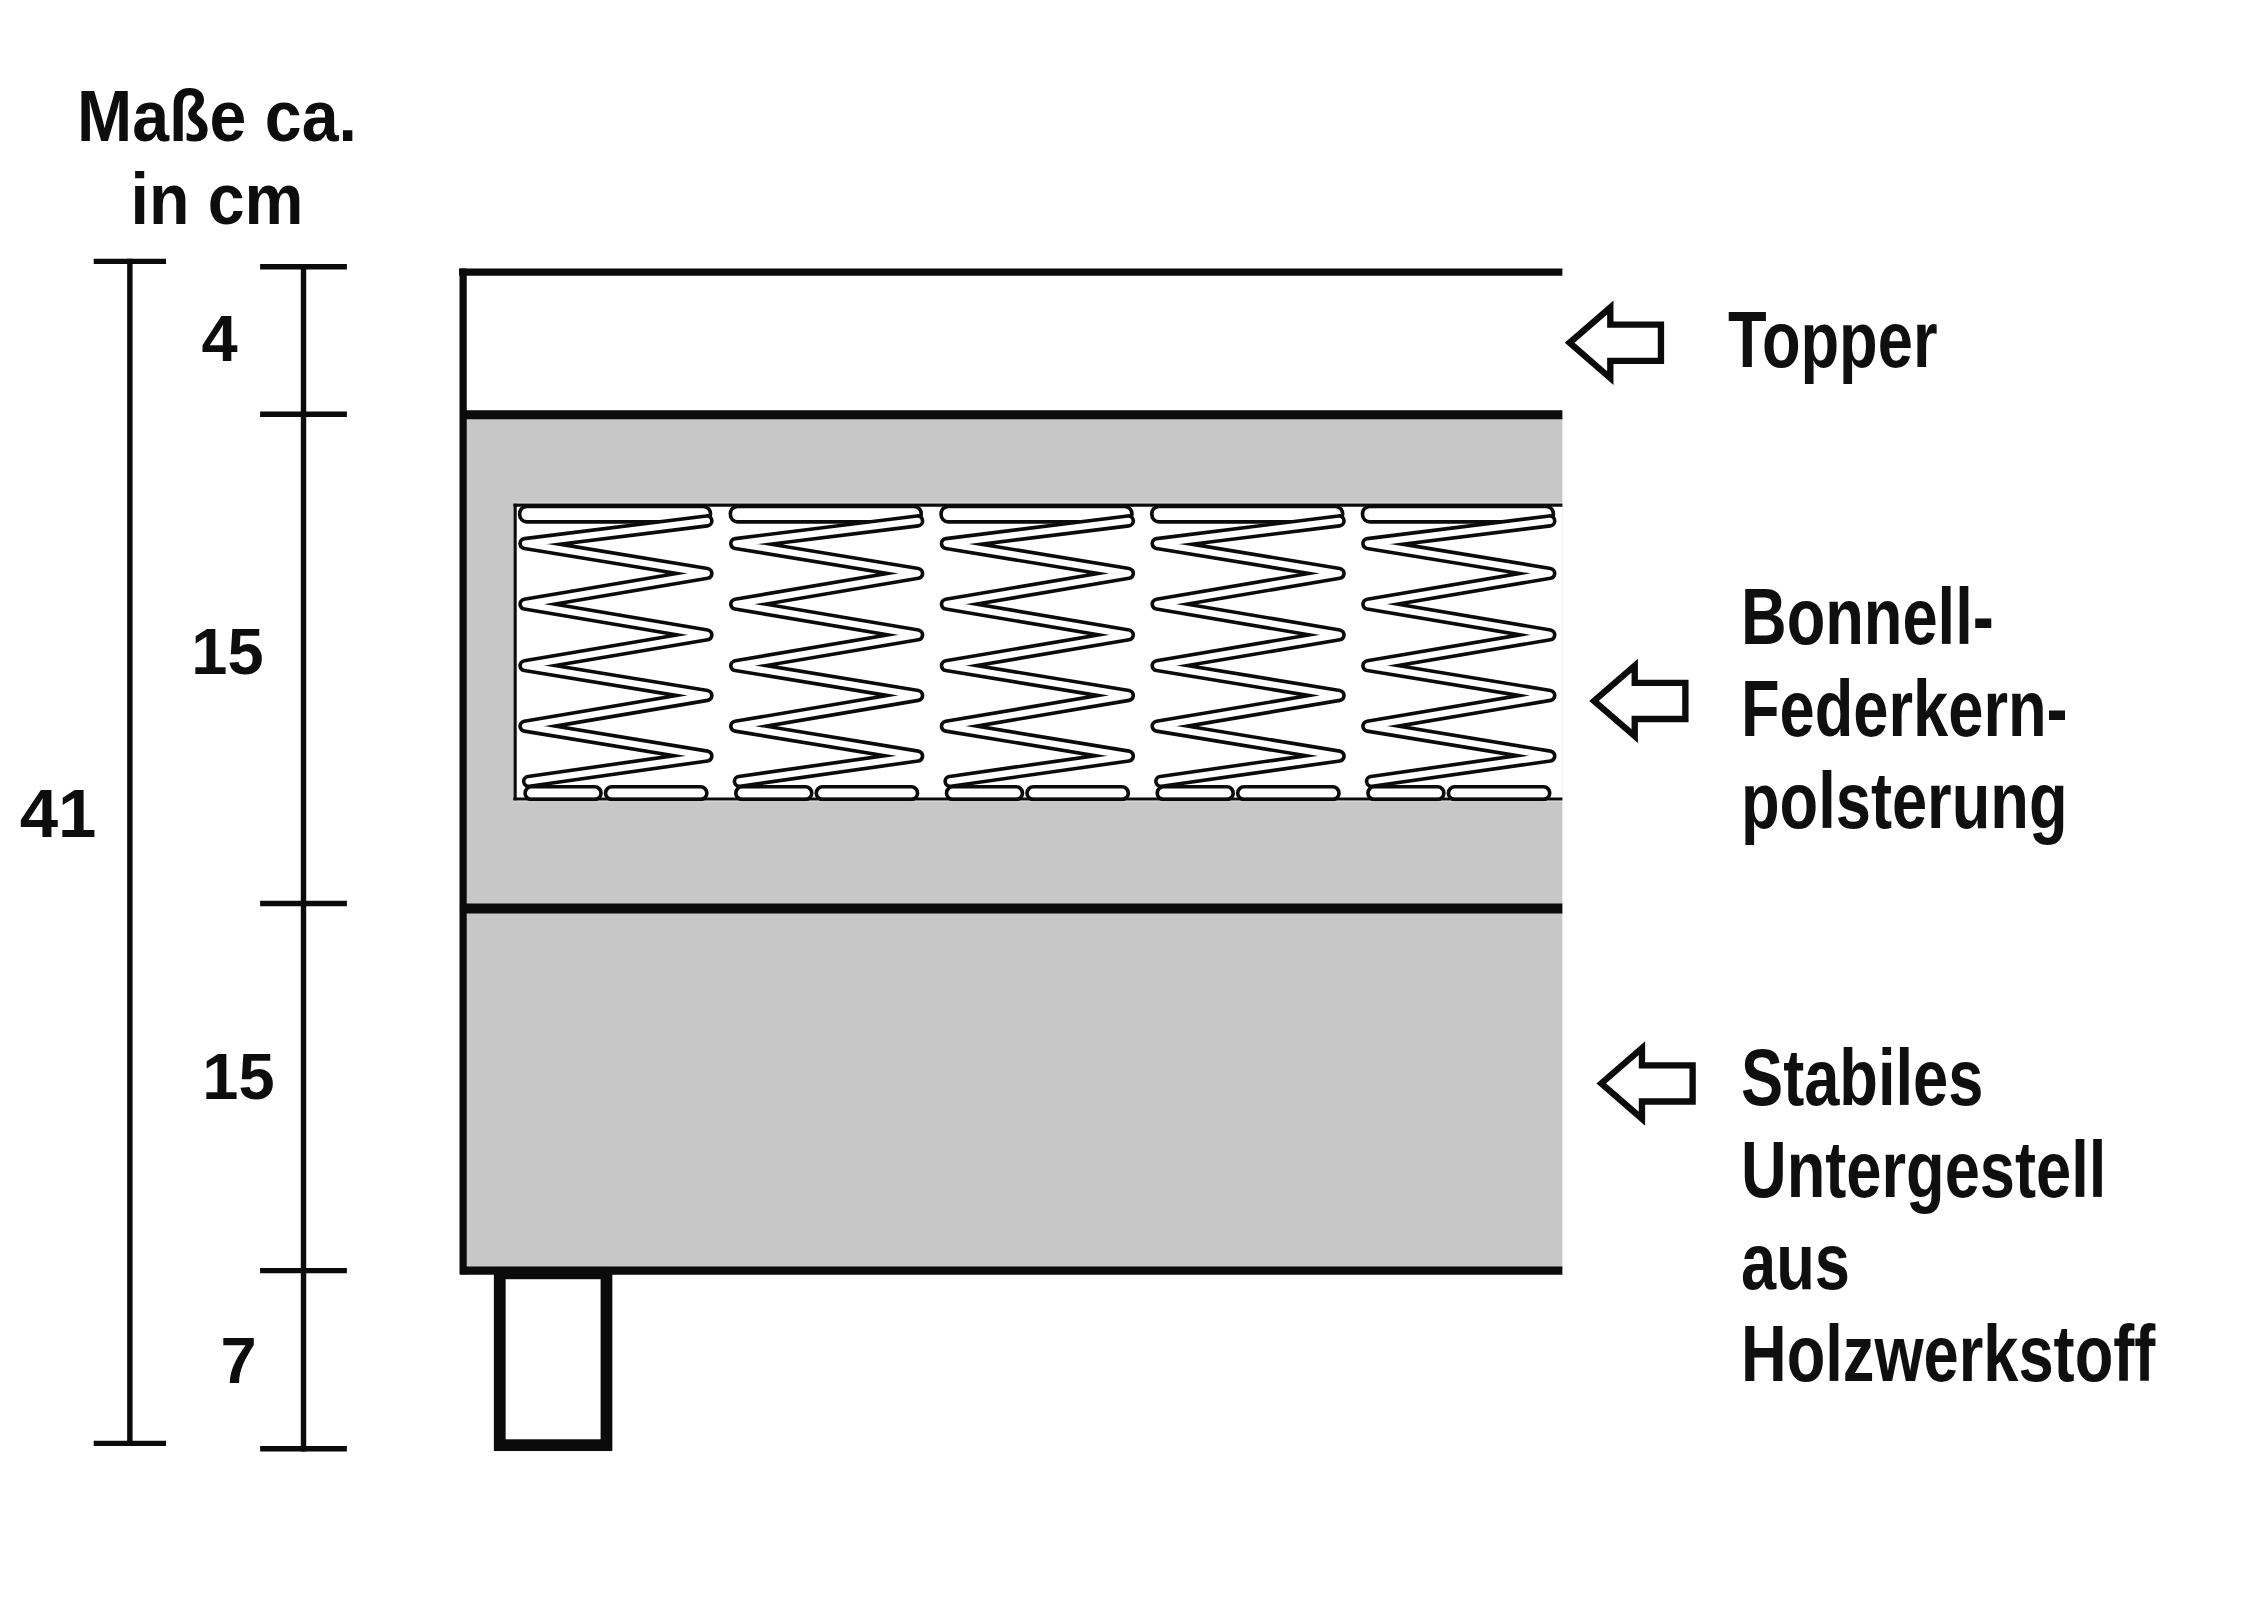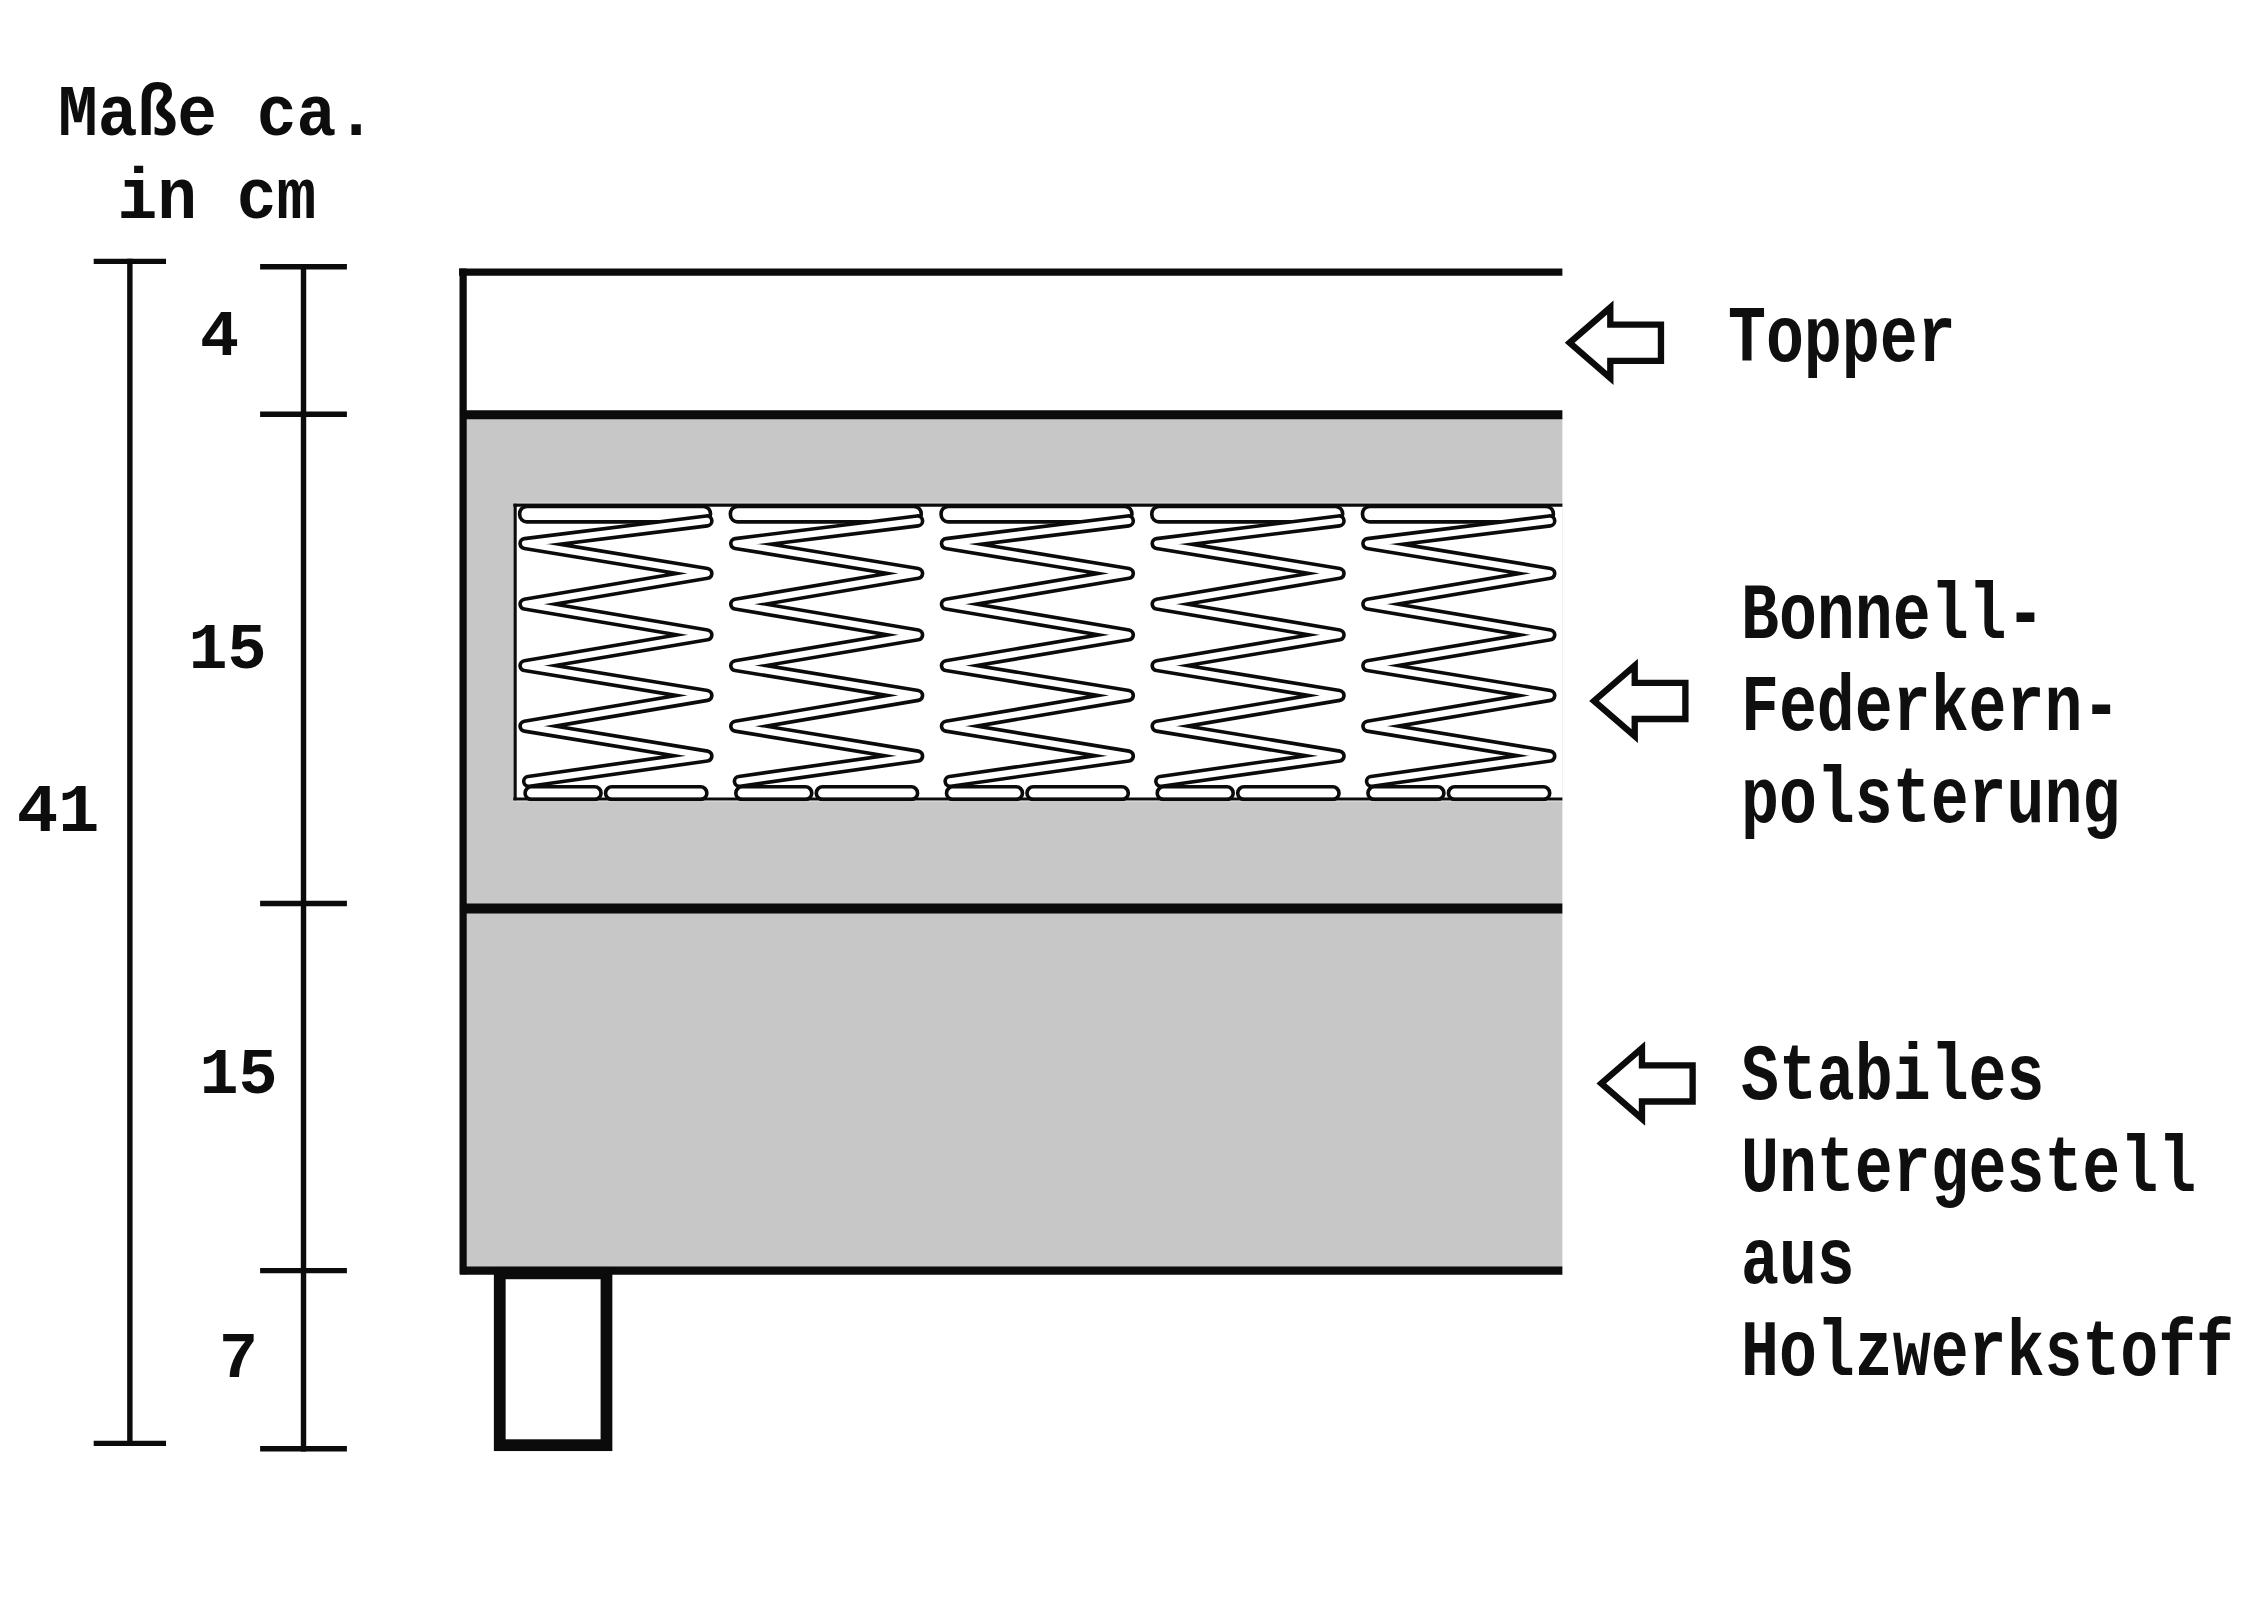--- a/index.html
+++ b/index.html
@@ -1,21 +1,21 @@
 <!DOCTYPE html>
 <html style="font-size:14.5px"><head>
 <meta charset="utf-8">
 <style>
   html,body{margin:0;padding:0;background:#ffffff;}
   .stage{
     position:relative;
     width:2262px;height:1617px;
     background:#ffffff;
     overflow:hidden;
-    font-family:Liberation Mono, monospace;
+    font-family:Liberation Sans, sans-serif;
     color:#0d0d0d;
   }
   .stage svg.lineart{position:absolute;left:0;top:0;}
   .txt{position:absolute;font-weight:bold;color:#0d0d0d;white-space:nowrap;}
   .ttl{
     left:36px;top:75px;width:362px;
     font-size:72px;line-height:83px;text-align:center;
     transform:scaleX(0.92);transform-origin:50% 0;
   }
   .num{font-size:65px;line-height:65px;width:127px;text-align:center;}

